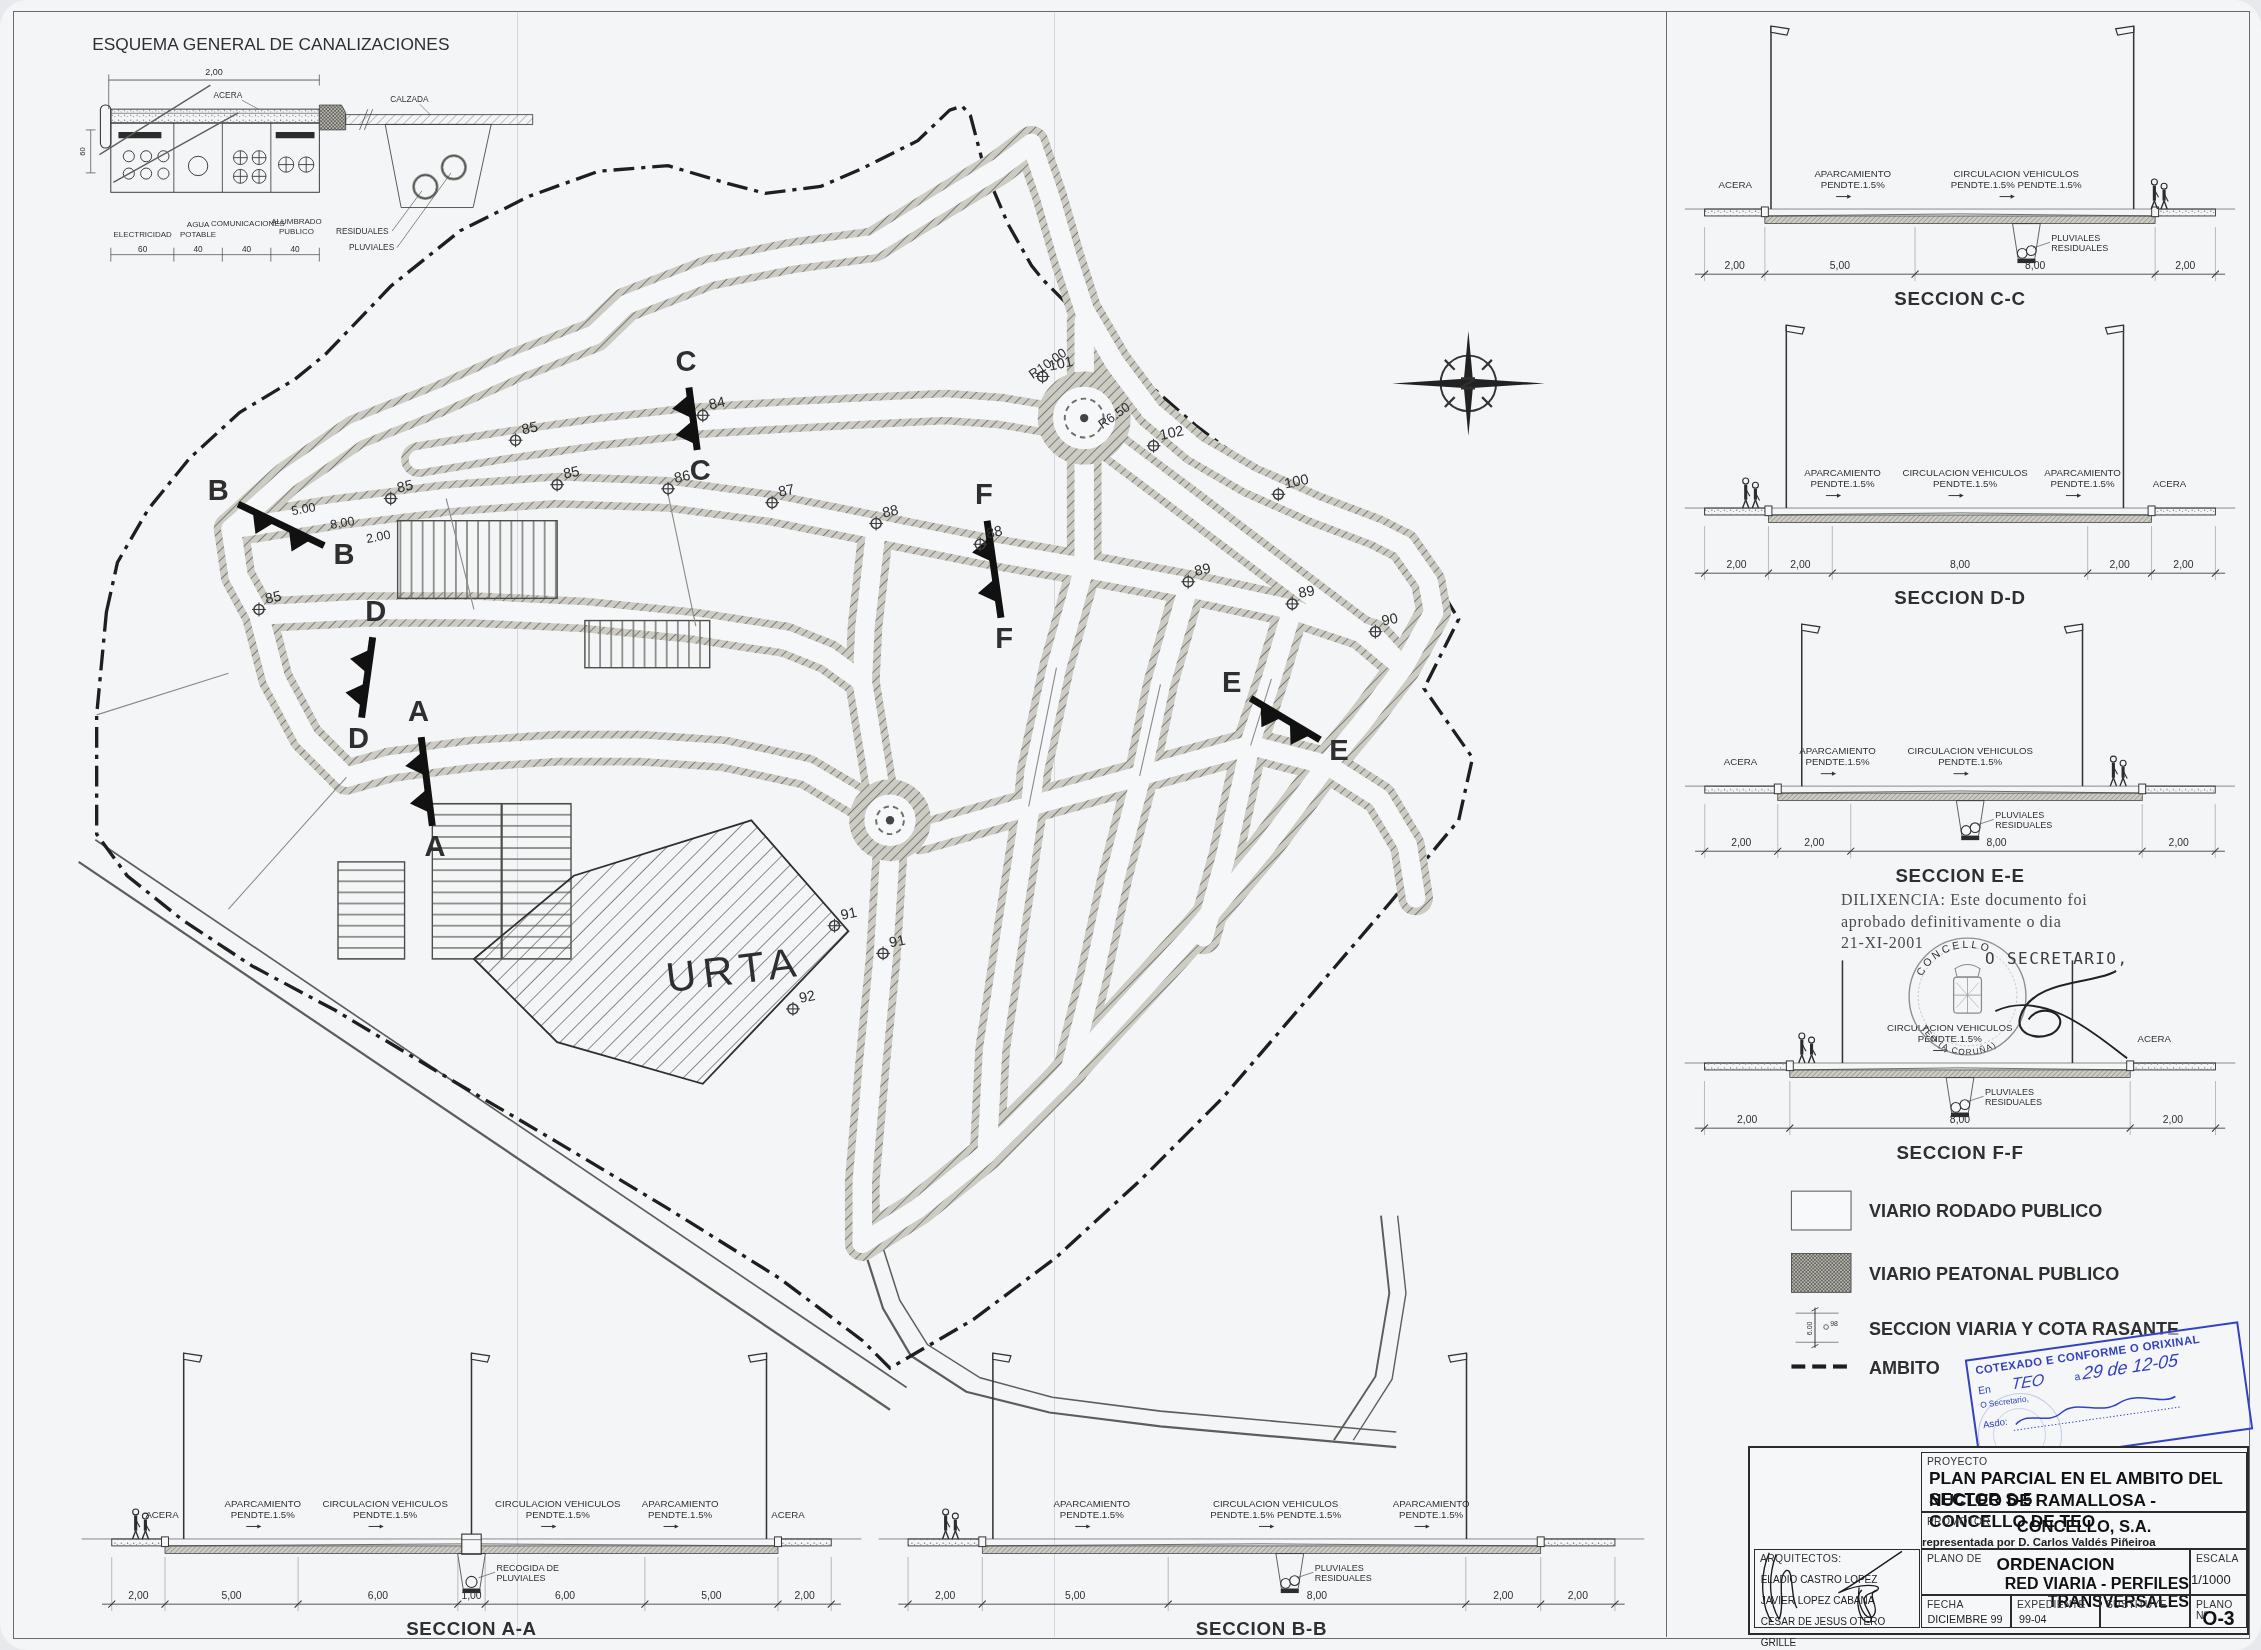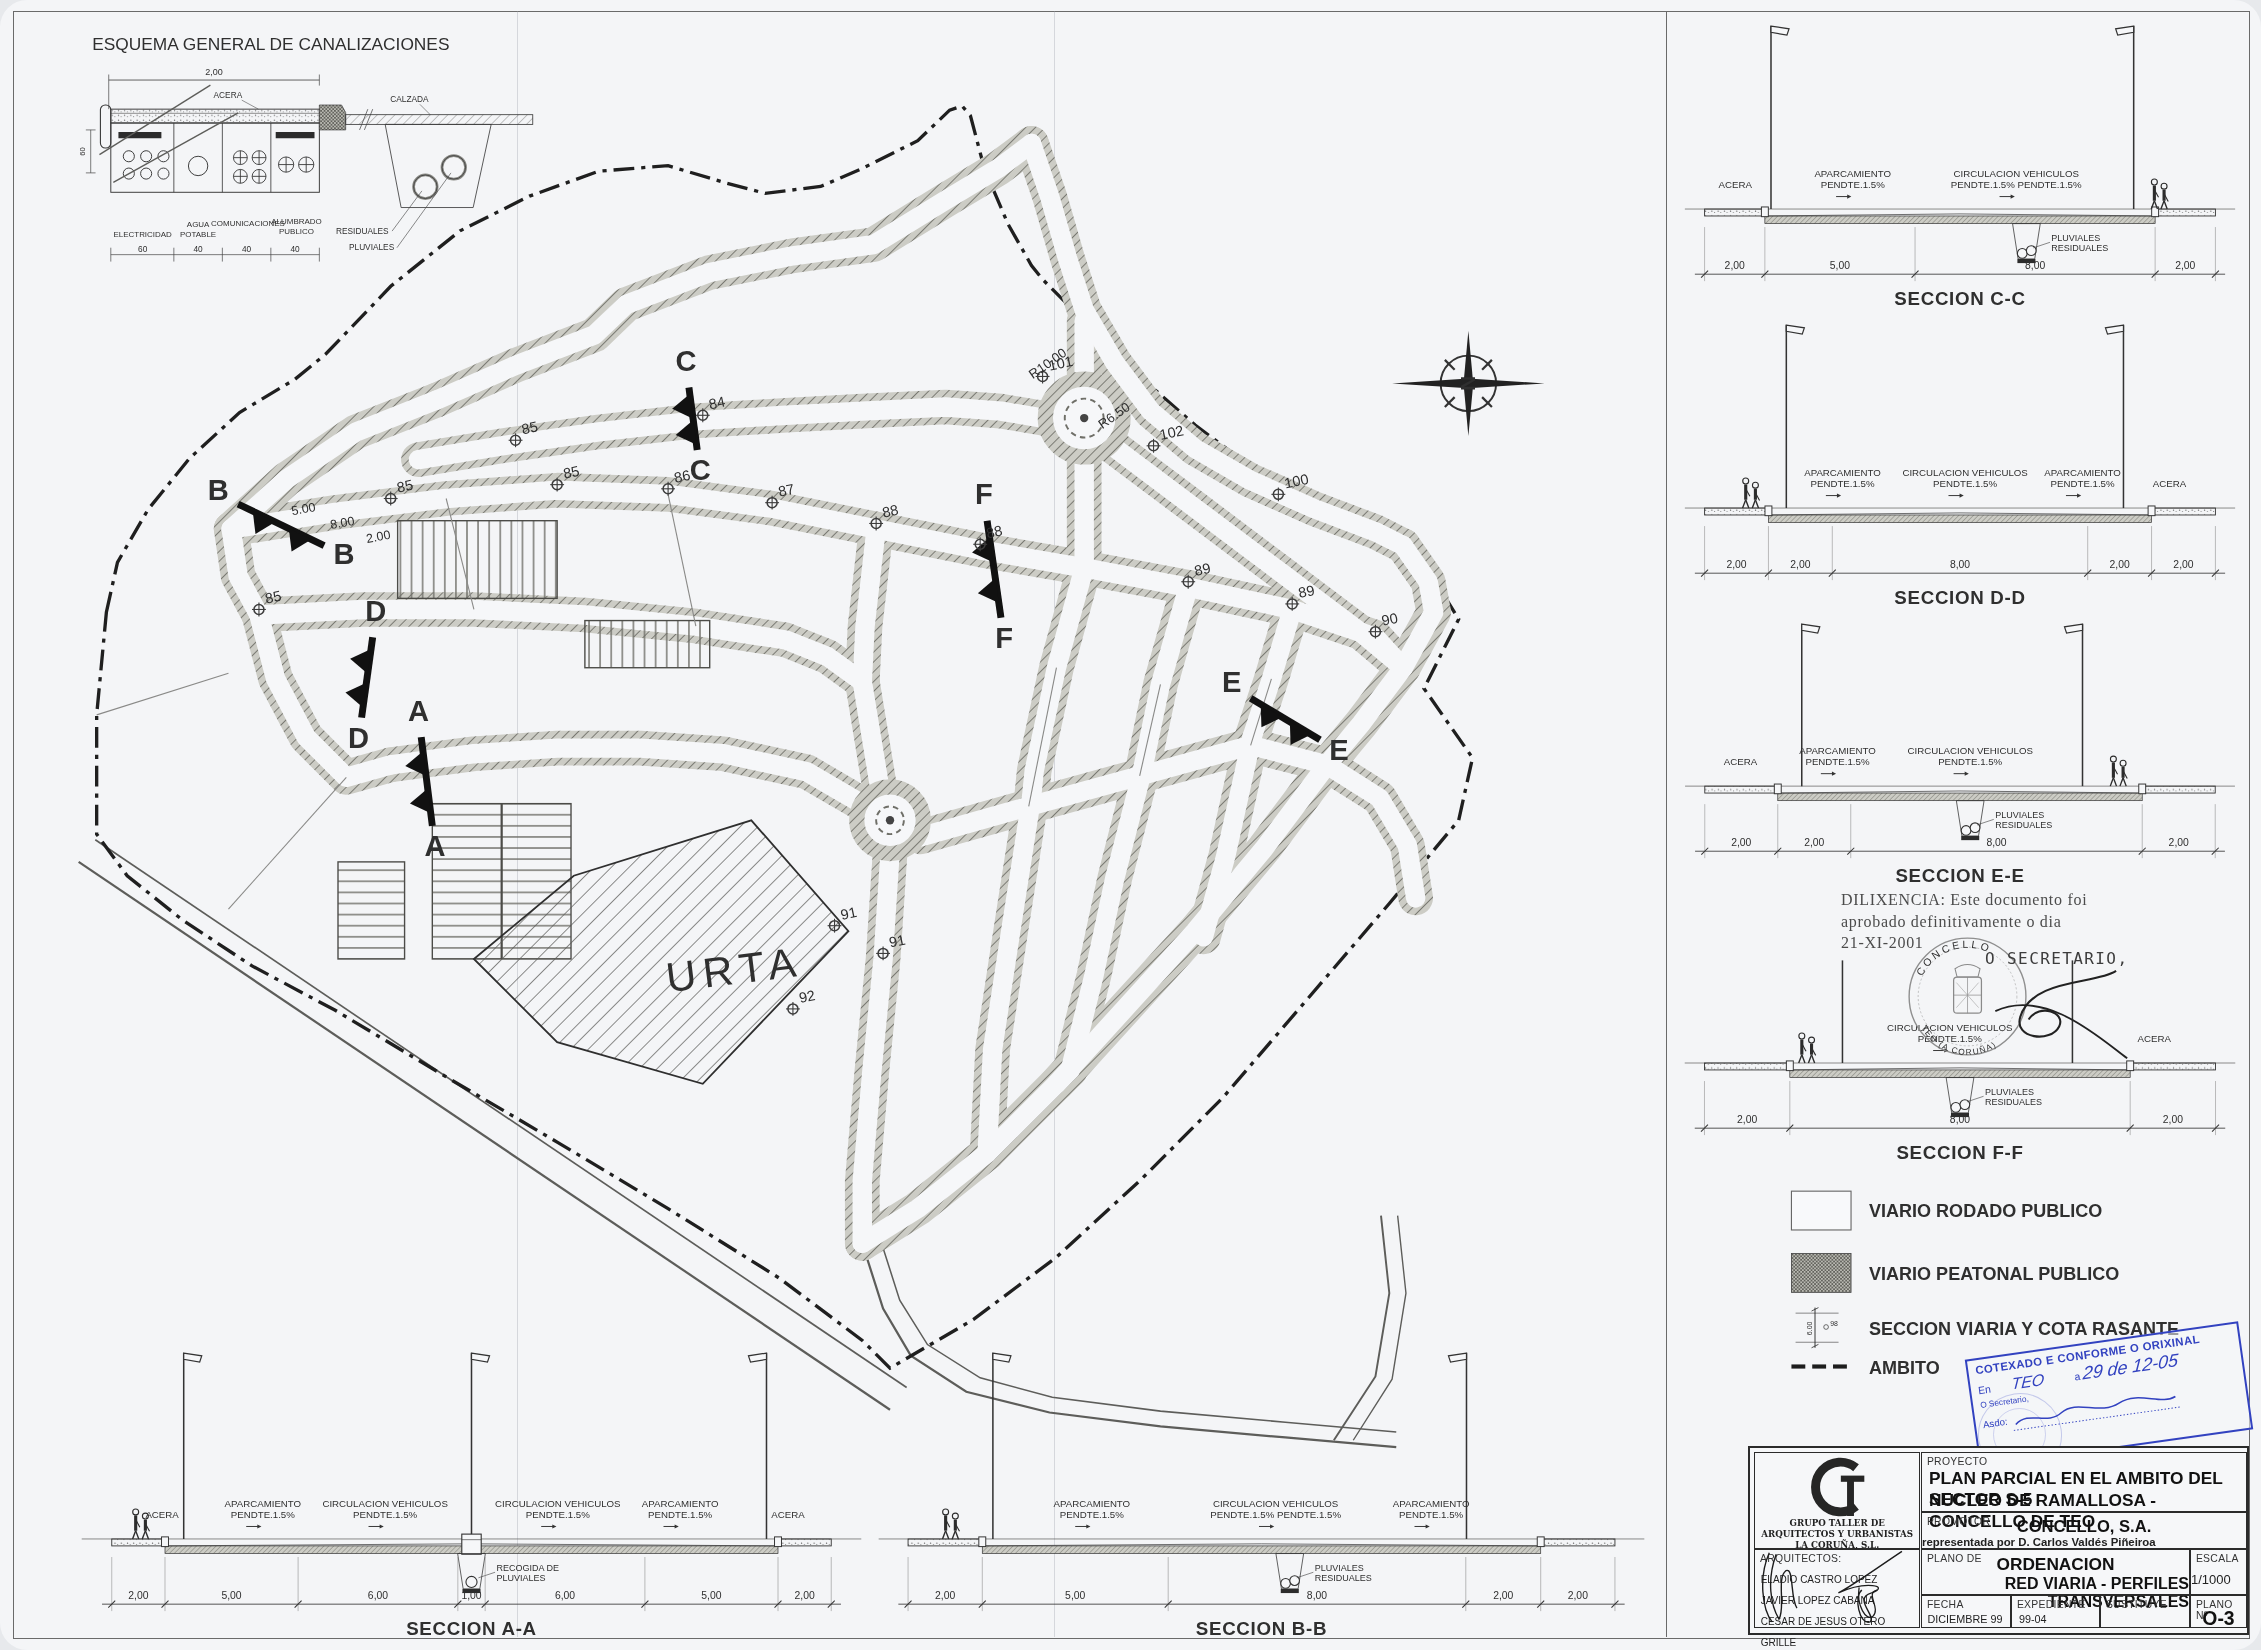--- a/index.html
+++ b/index.html
@@ -809,31 +809,20 @@
       <span>Asdo:</span>
       <svg width="173" height="23.6" style="vertical-align:middle" viewBox="0 0 250 34">
         <path d="M8,22 C30,4 52,30 76,14 S130,26 160,12 S220,24 242,14" fill="none" stroke="#3242c0" stroke-width="2.2"></path>
         <line x1="4" y1="30" x2="246" y2="30" stroke="#3242c0" stroke-width="1.4" stroke-dasharray="2 3"></line>
       </svg>
     </div>
   </div>
 
   <div class="tb">
 
-    <div class="cell" style="left:4.2px;top:4.2px;width:166px;height:97px">
-      <svg width="76" height="64" style="position:absolute;left:43px;top:1.4px" viewBox="0 0 110 92">
-        <path d="M84,18 A36,36 0 1 0 84,74" fill="none" stroke="#262626" stroke-width="13"></path>
-        <line x1="62" y1="34" x2="96" y2="34" stroke="#262626" stroke-width="9"></line>
-        <line x1="76" y1="34" x2="76" y2="88" stroke="#262626" stroke-width="10"></line>
-      </svg>
-      <div style="position:absolute;left:0;top:65px;width:100%;text-align:center;font-family:'DejaVu Serif',serif;font-weight:bold;font-size:8.7px;color:#222;line-height:11px;">
-        <div>GRUPO TALLER DE ARQUITECTOS Y URBANISTAS</div>
-        <div>LA CORUÑA, S.L.</div>
-      </div>
-    </div>
     <div class="cell" style="left:4.2px;top:101px;width:166px;height:79px">
       <div class="lab">ARQUITECTOS:</div>
       <div style="position:absolute;left:5.5px;top:19.4px;font-size:10px;color:#222;line-height:21px;">
         <div>ELADIO CASTRO LOPEZ</div>
         <div>JAVIER LOPEZ CABANA</div>
         <div>CESAR DE JESUS OTERO GRILLE</div>
       </div>
       <svg width="164" height="76" style="position:absolute;left:0;top:0" viewBox="0 0 236 110">
         <path d="M20,4 C4,40 10,86 24,104 M30,6 C16,44 22,80 34,100 C44,84 30,40 44,30 C56,24 50,70 60,84" fill="none" stroke="#1c1c1c" stroke-width="2"></path>
         <path d="M212,2 C170,30 140,52 120,62 C160,44 196,52 168,62 C140,70 176,96 166,104 C150,110 142,66 154,58" fill="none" stroke="#1c1c1c" stroke-width="2"></path>

